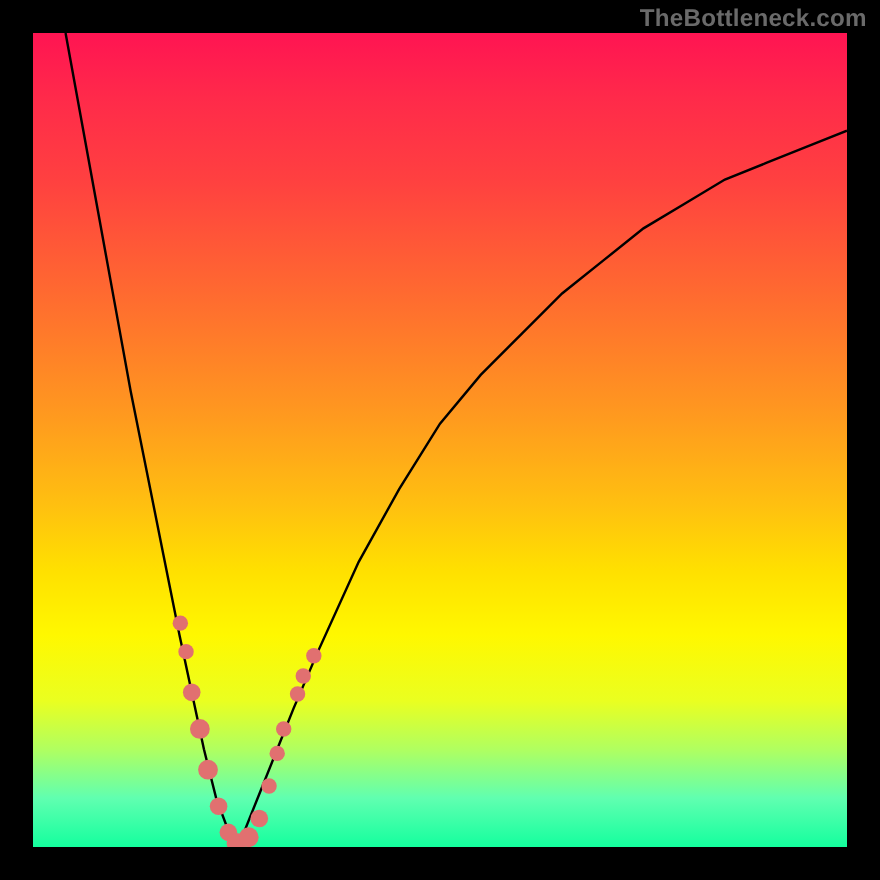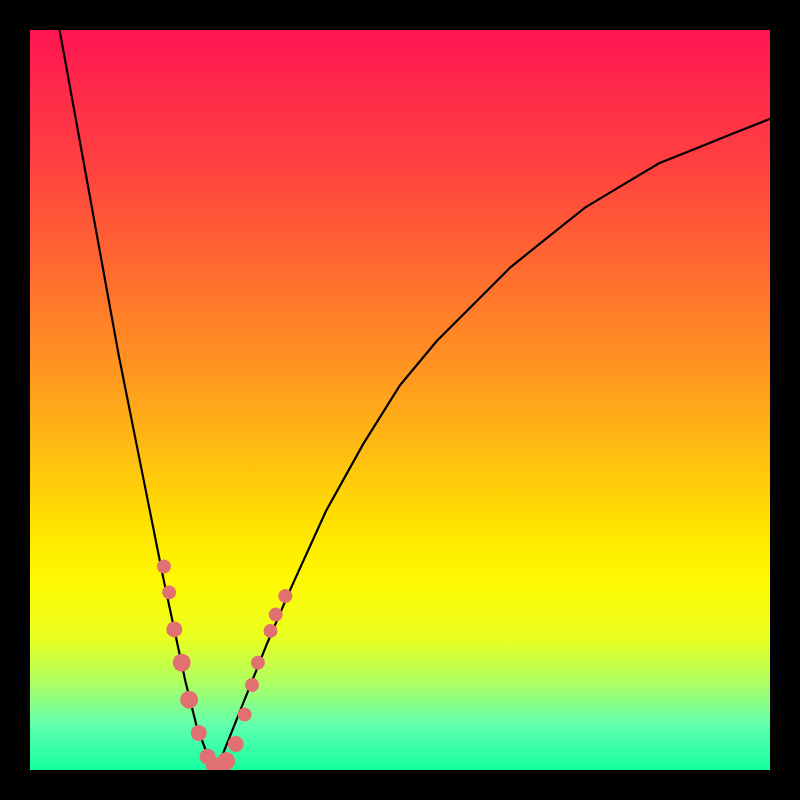--- a/index.html
+++ b/index.html
@@ -85,13 +85,14 @@
           <circle cx="205.72" cy="714.10" r="8" class="marker"></circle>
           <circle cx="214.60" cy="684.50" r="7" class="marker"></circle>
           <circle cx="222.00" cy="654.90" r="7" class="marker"></circle>
           <circle cx="227.92" cy="632.70" r="7" class="marker"></circle>
           <circle cx="240.50" cy="600.88" r="7" class="marker"></circle>
           <circle cx="245.68" cy="584.60" r="7" class="marker"></circle>
           <circle cx="255.30" cy="566.10" r="7" class="marker"></circle>
         </g>
     </svg>
   </div>
+  <div class="watermark">TheBottleneck.com</div>
 </div>
 
 </body></html>

